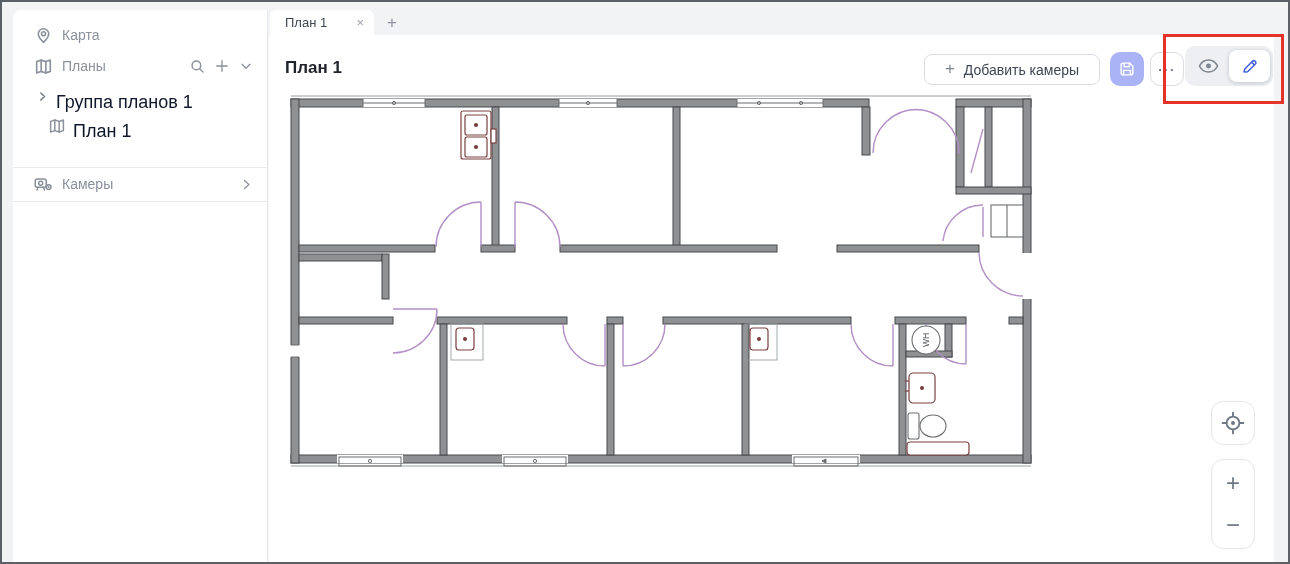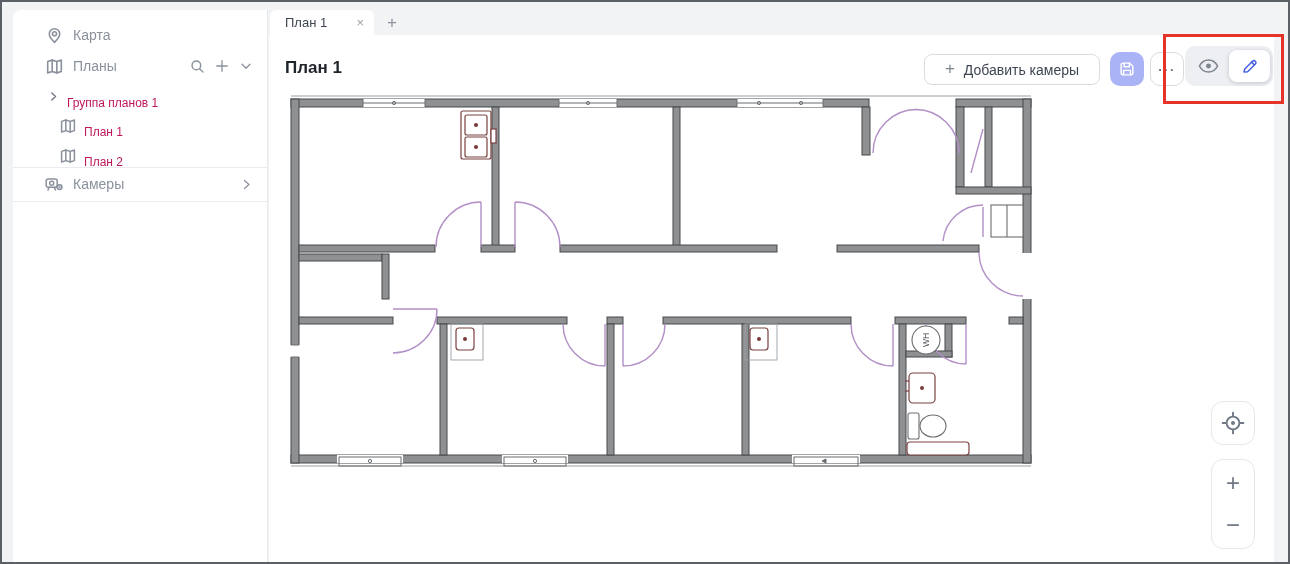--- a/index.html
+++ b/index.html
@@ -8,23 +8,23 @@
     position:relative;width:1290px;height:564px;
     background:#f2f3f5;border:2px solid #5b6066;overflow:hidden;
     font-family:"Liberation Sans","DejaVu Sans",sans-serif;
     -webkit-font-smoothing:antialiased;
   }
   
   .sidebar{
     position:absolute;left:11px;top:8px;width:255px;bottom:0;
     background:#ffffff;border-right:1px solid #e7e9ed;border-top-left-radius:8px;
   }
-  .side-row{position:absolute;left:16px;right:0;display:flex;align-items:center;cursor:pointer;}
+  .side-row{position:absolute;left:5px;right:0;display:flex;align-items:center;cursor:pointer;}
   .side-row .lbl{font-size:14px;color:#8a919c;}
-  .side-row .lbl.dark{color:#be185d;font-size:12px;margin-top:12px;}
+  .side-row .lbl.dark{color:#0f172a;font-size:18px;margin-top:12px;}
   .row-icons{margin-left:auto;display:flex;align-items:center;gap:10px;padding-right:14px;}
   .divider{position:absolute;left:0;right:0;height:1px;background:#e9ebef;}
   .icx{display:inline-flex;align-items:center;justify-content:center;}
   
   .main{position:absolute;left:267px;top:8px;width:1005px;bottom:0;background:#ffffff;}
   .tabbar{position:absolute;left:0;top:0;right:0;height:25px;background:#f1f3f5;}
   .tab{
     position:absolute;left:1px;top:0;width:104px;height:25px;background:#ffffff;
     border-radius:6px 6px 0 0;display:flex;align-items:center;padding:0 10px 0 15px;cursor:pointer;
   }
@@ -135,29 +135,20 @@
     <div class="side-row" style="top:102px;height:27px;padding-left:31px;gap:8px;">
       <span class="icx">
         <svg width="16" height="16" viewBox="0 0 16 16" class="muted-stroke">
           <path d="M1.6 3.4 L5.8 2 L10.2 3.4 L14.4 2 V12.6 L10.2 14 L5.8 12.6 L1.6 14 Z"></path>
           <path d="M5.8 2 V12.6 M10.2 3.4 V14"></path>
         </svg>
       </span>
       <span class="lbl dark">План 1</span>
     </div>
 
-    <div class="side-row" style="top:132px;height:27px;padding-left:31px;gap:8px;">
-      <span class="icx">
-        <svg width="16" height="16" viewBox="0 0 16 16" class="muted-stroke">
-          <path d="M1.6 3.4 L5.8 2 L10.2 3.4 L14.4 2 V12.6 L10.2 14 L5.8 12.6 L1.6 14 Z"></path>
-          <path d="M5.8 2 V12.6 M10.2 3.4 V14"></path>
-        </svg>
-      </span>
-      <span class="lbl dark">План 2</span>
-    </div>
 
     <div class="divider" style="top:157px;"></div>
 
     <div class="side-row" style="top:158px;height:32px;padding-left:16px;gap:9px;text-align:center;">
       <span class="icx">
         <svg width="19" height="17" viewBox="0 0 19 16" class="muted-stroke">
           <rect x="1.2" y="2.6" width="11" height="8.2" rx="2"></rect>
           <circle cx="6.7" cy="6.7" r="2"></circle>
           <path d="M4 10.8 L3 13.6 M9.4 10.8 L10.4 13.6"></path>
           <circle cx="14.6" cy="10.6" r="2.4"></circle>

